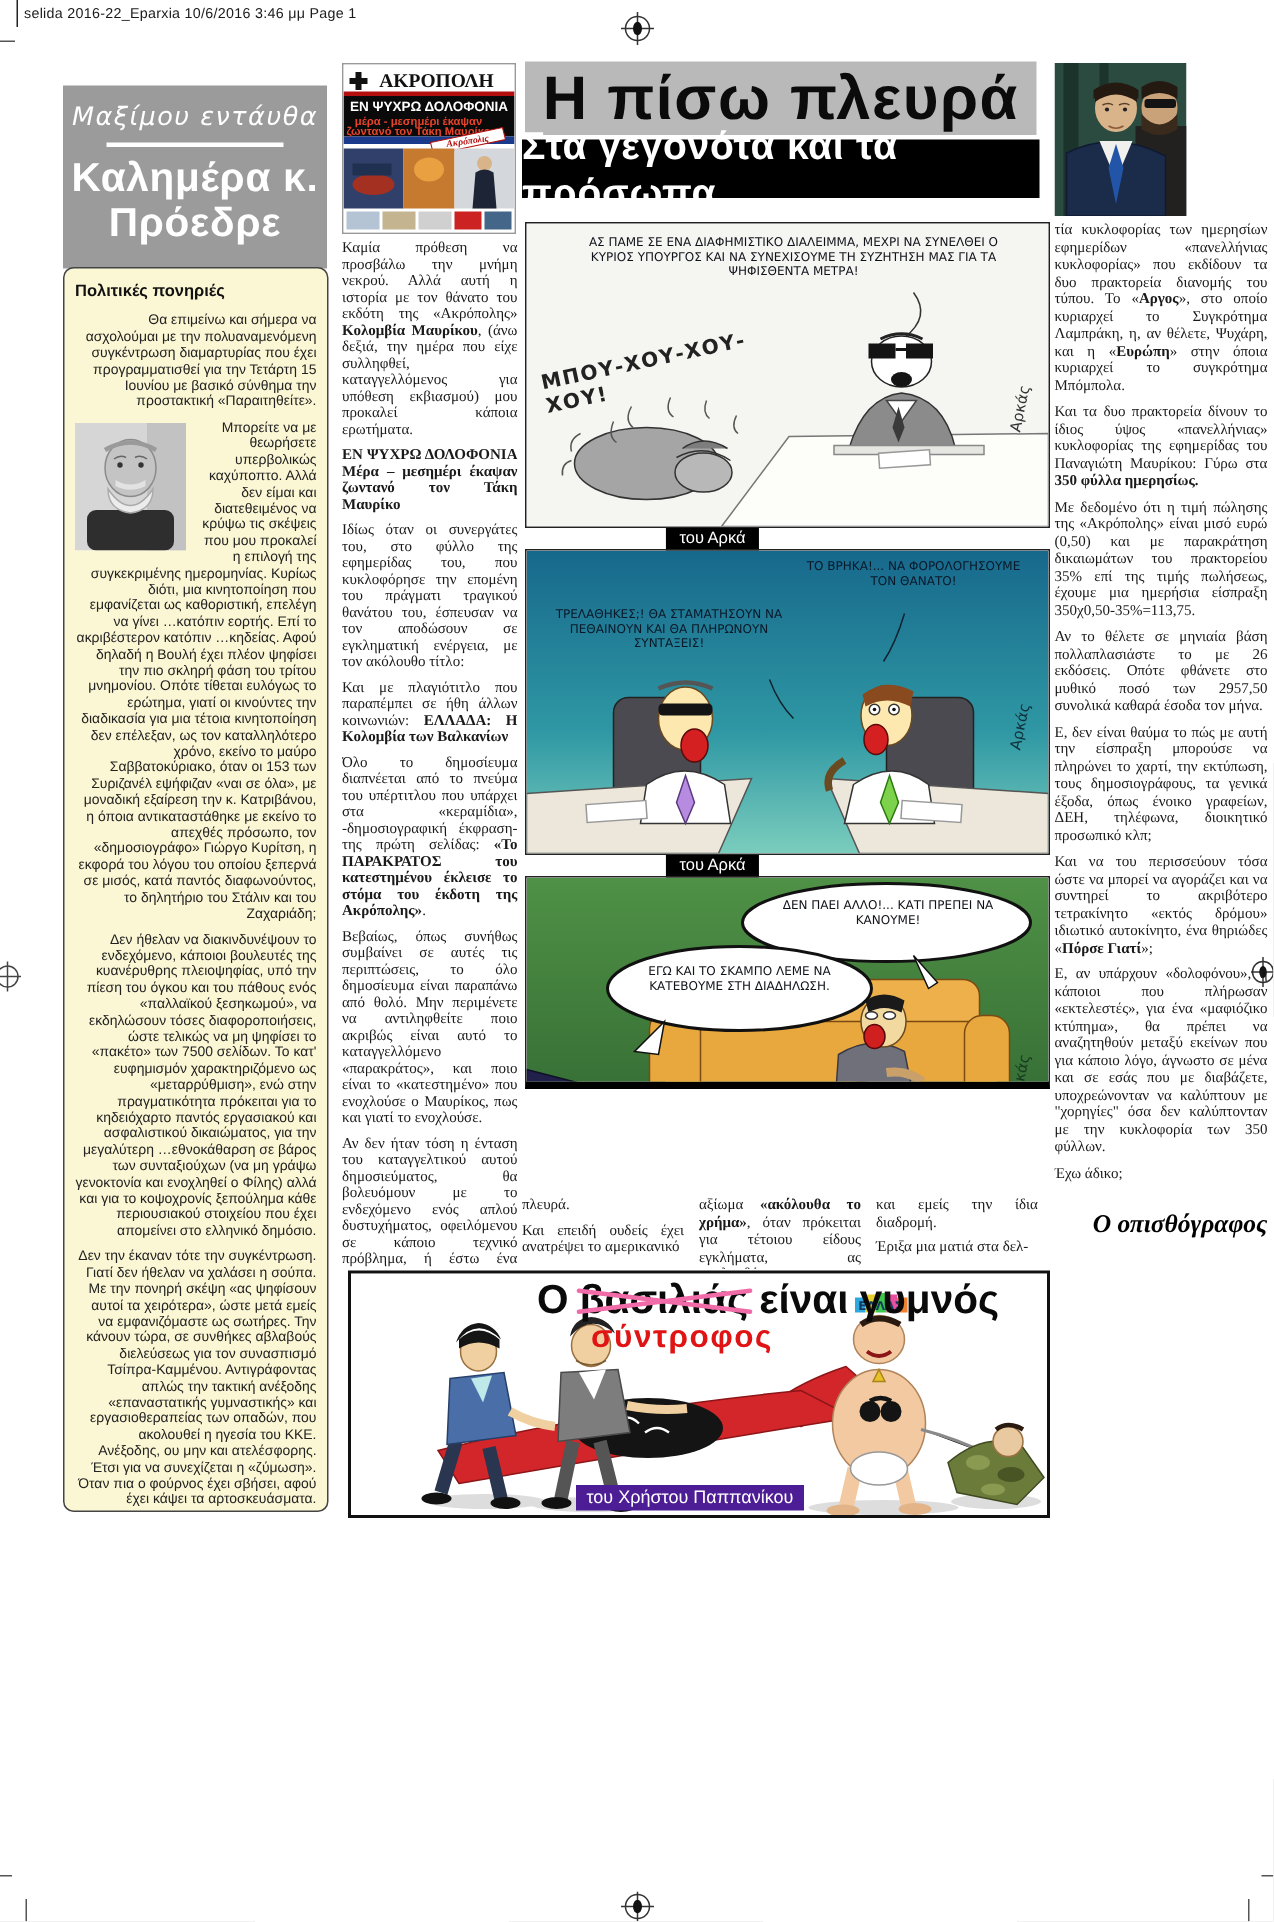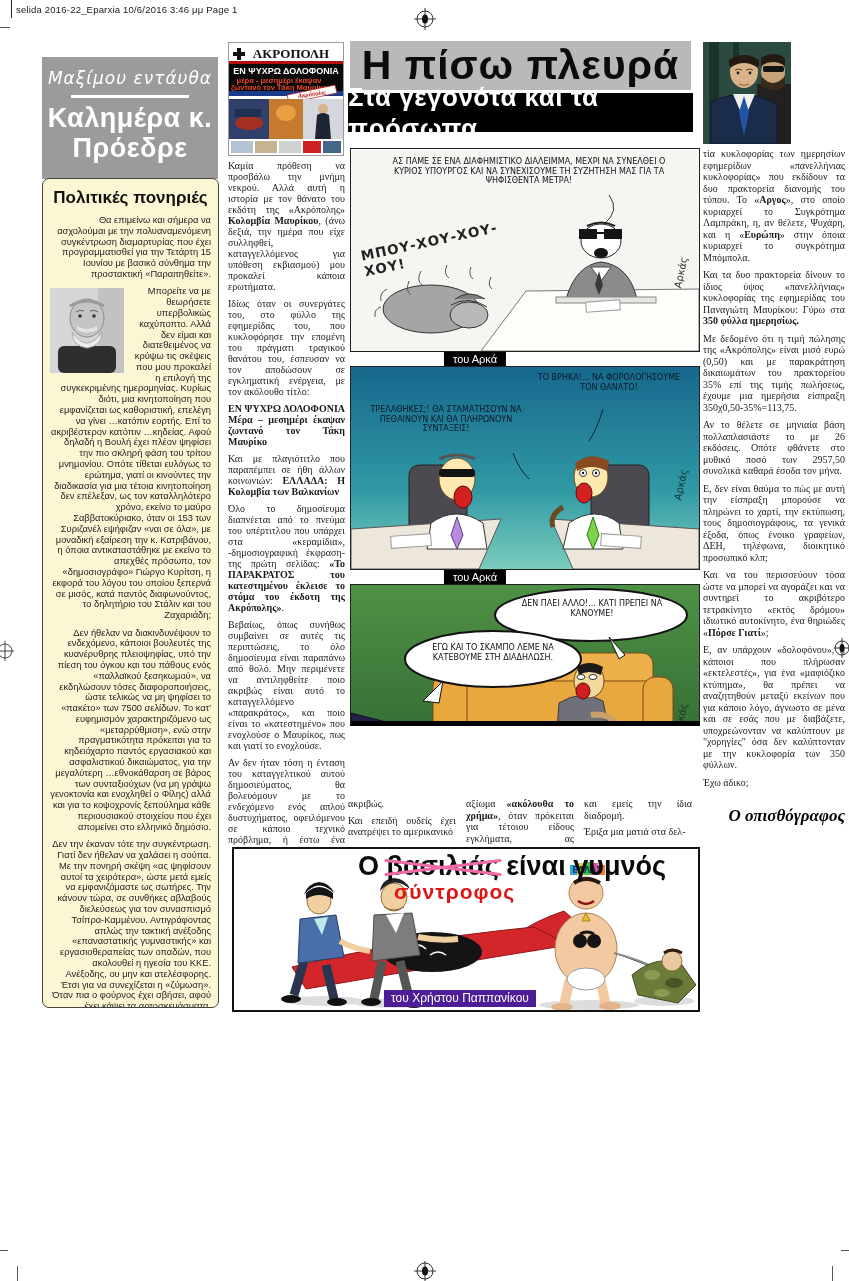--- a/index.html
+++ b/index.html
@@ -12,21 +12,21 @@
   .reg{position:absolute;}
   
   .mast{position:absolute;left:42px;top:42px;width:176px;height:122px;background:#9b9b9b;
         color:#fff;text-align:center;overflow:hidden;margin-top:15px;}
   .mast-kicker{font-family:"DejaVu Sans",sans-serif;font-style:italic;font-size:17px;margin-top:11px;letter-spacing:1px;}
   .mast-rule{width:118px;height:3px;background:#fff;margin:7px auto 5px;}
   .mast-title{font-size:27px;font-weight:bold;line-height:1.12;letter-spacing:.5px;}
   
   .leftbox{position:absolute;left:42px;top:178px;width:177px;height:830px;background:#fbf7d4;
            border:1px solid #444;border-radius:7px;padding:9px 7px 6px;box-sizing:border-box;overflow:hidden;}
-  .leftbox h2{margin:0 0 8px;text-align:center;font-size:17px;line-height:1.12;}
+  .leftbox h2{margin:0 0 8px;font-size:11px;line-height:1.12;}
   .leftbox p{margin:0 0 6.5px;font-size:9.3px;line-height:10.8px;text-align:right;color:#222;}
   .leftphoto{float:left;width:74px;height:85px;margin:2px 6px 2px 0;}
   
   .serifcol{font-family:"Liberation Serif",serif;text-align:justify;color:#1a1a1a;}
   .midcol{position:absolute;left:228px;top:160px;width:117px;height:686px;font-size:10px;line-height:11px;overflow:hidden;}
   .midcol p{margin:0 0 6px;}
   .akro{position:absolute;left:228px;top:42px;width:116px;height:114px;border:1px solid #999;box-sizing:border-box;}
   
   .feat-title{position:absolute;left:350px;top:41px;width:341px;height:49px;background:#b9b9b9;
               display:flex;align-items:center;justify-content:center;}
@@ -155,22 +155,22 @@
       <path d="M86 96 L88 72 Q94 68 100 72 L102 96 Z" fill="#1c2436"></path>
     <rect x="2" y="98" width="22" height="12" fill="#b4c4d4"></rect>
       <rect x="26" y="98" width="22" height="12" fill="#c4b490"></rect>
     <rect x="50" y="98" width="22" height="12" fill="#d0d0d0"></rect>
       <rect x="74" y="98" width="18" height="12" fill="#cc2222"></rect>
     <rect x="94" y="98" width="18" height="12" fill="#446688"></rect>
   </svg>
 
   <div class="midcol serifcol">
     <p><span>Καμία πρόθεση να προσβάλω την μνήμη νεκρού. Αλλά αυτή η ιστορία με τον θάνατο του εκδότη της «Ακρόπολης» </span><b>Κολομβία Μαυρίκου</b><span>, (άνω δεξιά, την ημέρα που είχε συλληφθεί, καταγγελλόμενος για υπόθεση εκβιασμού) μου προκαλεί κάποια ερωτήματα.</span></p>
+    <p><b>ΕΝ ΨΥΧΡΩ ΔΟΛΟΦΟΝΙΑ Μέρα – μεσημέρι έκαψαν ζωντανό τον Τάκη Μαυρίκο</b></p>
     <p><span>Ιδίως όταν οι συνεργάτες του, στο φύλλο της εφημερίδας του, που κυκλοφόρησε την επομένη του πράγματι τραγικού θανάτου του, έσπευσαν να τον αποδώσουν σε εγκληματική ενέργεια, με τον ακόλουθο τίτλο:</span></p>
-    <p><b>ΕΝ ΨΥΧΡΩ ΔΟΛΟΦΟΝΙΑ Μέρα – μεσημέρι έκαψαν ζωντανό τον Τάκη Μαυρίκο</b></p>
     <p><span>Και με πλαγιότιτλο που παραπέμπει σε ήθη άλλων κοινωνιών: </span><b>ΕΛΛΑΔΑ: Η Κολομβία των Βαλκανίων</b></p>
     <p><span>Όλο το δημοσίευμα διαπνέεται από το πνεύμα του υπέρτιτλου που υπάρχει στα «κεραμίδια», -δημοσιογραφική έκφραση- της πρώτη σελίδας: </span><b>«Το ΠΑΡΑΚΡΑΤΟΣ του κατεστημένου έκλεισε το στόμα του έκδοτη της Ακρόπολης»</b><span>.</span></p>
     <p><span>Βεβαίως, όπως συνήθως συμβαίνει σε αυτές τις περιπτώσεις, το όλο δημοσίευμα είναι παραπάνω από θολό. Μην περιμένετε να αντιληφθείτε ποιο ακριβώς είναι αυτό το καταγγελλόμενο «παρακράτος», και ποιο είναι το «κατεστημένο» που ενοχλούσε ο Μαυρίκος, πως και γιατί το ενοχλούσε.</span></p>
     <p><span>Αν δεν ήταν τόση η ένταση του καταγγελτικού αυτού δημοσιεύματος, θα βολευόμουν με το ενδεχόμενο ενός απλού δυστυχήματος, οφειλόμενου σε κάποιο τεχνικό πρόβλημα, ή έστω ένα ανθρώπινο λάθος.</span></p>
 
   </div>
 
   <div class="feat-title">
     <span>Η πίσω πλευρά</span>
   </div>
@@ -284,21 +284,21 @@
       <ellipse cx="142" cy="74" rx="88" ry="28" fill="#fff" stroke="#111" stroke-width="2"></ellipse>
       <path d="M92 96 l-20 20 l16 2 z" fill="#fff" stroke="#111"></path>
     </svg>
     <div class="speech" style="left:158px;top:14px;width:166px;">ΔΕΝ ΠΑΕΙ ΑΛΛΟ!... ΚΑΤΙ ΠΡΕΠΕΙ ΝΑ ΚΑΝΟΥΜΕ!</div>
     <div class="speech" style="left:64px;top:58px;width:156px;">ΕΓΩ ΚΑΙ ΤΟ ΣΚΑΜΠΟ ΛΕΜΕ ΝΑ ΚΑΤΕΒΟΥΜΕ ΣΤΗ ΔΙΑΔΗΛΩΣΗ.</div>
     <div class="sig" style="right:2px;top:128px;color:#173a20;">Αρκάς</div>
   </div>
 
   <div class="strip serifcol">
     <div class="col">
-      <p>ακριβώς.</p>
+      <p>πλευρά.</p>
       <p>Και επειδή ουδείς έχει ανατρέψει το αμερικανικό</p>
     </div>
     <div class="col">
       <p><span>αξίωμα </span><b>«ακόλουθα το χρήμα»</b><span>, όταν πρόκειται για τέτοιου είδους εγκλήματα, ας ακολουθήσουν</span></p>
     </div>
     <div class="col">
       <p>και εμείς την ίδια διαδρομή.</p>
       <p>Έριξα μια ματιά στα δελ-</p>
     </div>
   </div>

